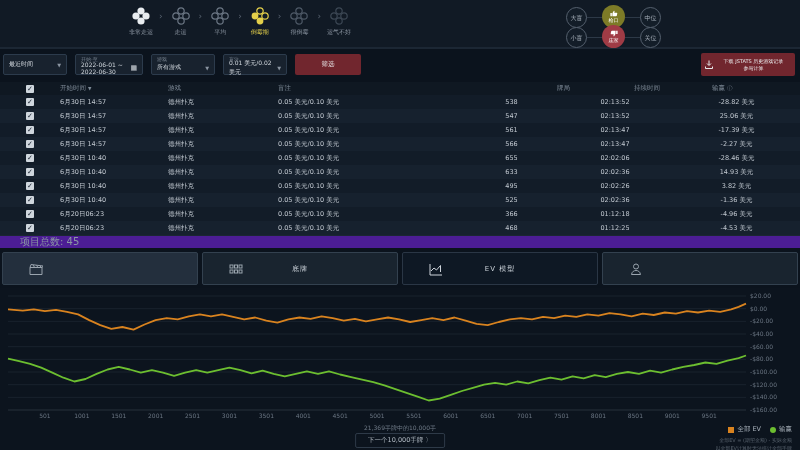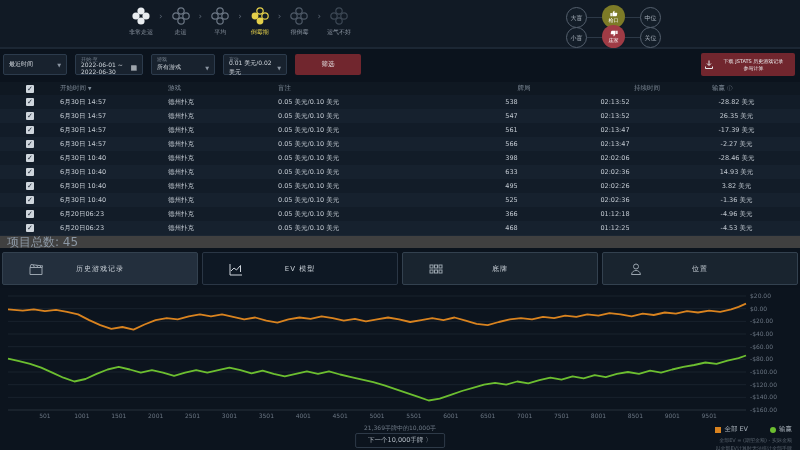--- a/index.html
+++ b/index.html
@@ -55,47 +55,47 @@
   .gametable { position:absolute; top:82px; left:0; right:0; }
   .trow { display:grid; grid-template-columns:60px 108px 110px 175px 117px 90px 1fr;
           align-items:center; height:14px; font-size:6.5px; }
   .trow.head { height:13px; background:#0f1822; color:#7f8b98; }
   .trow.r-even { background:#121c28; }
   .trow.r-odd  { background:#16212e; }
   .tc-check { display:flex; justify-content:center; }
   .cbx { width:8px; height:8px; background:#cfd6dd; border-radius:1px; color:#182230;
          font-size:7px; line-height:8px; text-align:center; }
   .tc-hands, .tc-dur, .tc-win { text-align:center; }
-  .trow.head .tc-hands { text-align:center; padding-left:25px; }
+  .trow.head .tc-hands { text-align:right; padding-left:25px; }
   .trow.head .tc-dur   { text-align:right; }
   .trow.head .tc-win   { text-align:left; padding-left:52px; }
   .tc-win { padding-right:5px;padding-left:18px; }
   .sort-caret { font-size:4.5px; color:#7f8b98; }
   .info-i { display:inline-block; font-size:5.5px; color:#6f7b88; }
-  .tfooter { height:13px; background:#404040; font-size:12px; color:#8b97a4;
-             display:flex; align-items:center; padding-left:7px; border-top:1px solid #1b2633; }
+  .tfooter { height:13px; background:#4c1d95; font-size:10px; color:#8b97a4;
+             display:flex; align-items:center; padding-left:20px; border-top:1px solid #1b2633; }
   
   .tabs { position:absolute; top:252px; left:2px; right:2px; height:33px; display:flex; gap:4px; }
   .tab { flex:1; position:relative; border:1px solid #33414f; border-radius:2px;
          background:#19242f; display:flex; align-items:center; }
   .tab.t0 { background:#232f3d; }
   .tab.active { background:#0e1824; border-color:#2a3645; }
   .tab svg { width:14px; height:14px; margin-left:26px; }
   .tab-label { position:absolute; left:0; right:0; text-align:center; font-size:7px;
                color:#ccd3da; letter-spacing:1px; }
   
   .chartpanel { position:absolute; top:288px; left:0; right:0; bottom:0; background:#0c141e; }
   #chart-svg { position:absolute; top:2px; left:0; }
   .count-text { position:absolute; left:50%; transform:translateX(-50%); top:136px;
                 font-size:6px; color:#6f7a87; white-space:nowrap; }
   .next-btn { position:absolute; left:50%; transform:translateX(-50%); top:145px;
               font-size:6.5px; color:#b0b9c2; background:transparent;
               border:1px solid #2e3a48; border-radius:2px; padding:2px 12px;
               white-space:nowrap; font-family:inherit; }
-  .legend { position:absolute; right:8px; top:137px; display:flex; gap:22px; align-items:center; }
+  .legend { position:absolute; right:8px; top:137px; display:flex; gap:9px; align-items:center; }
   .legend-item { display:flex; align-items:center; gap:3px; font-size:6.5px; color:#aab3bc; }
   .sw { width:6px; height:6px; }
   .sw.round { border-radius:50%; }
   .fine-print { position:absolute; right:8px; top:149px; text-align:right;
                 font-size:5px; color:#59636e; line-height:1.5; }
 </style>
 </head>
 <body>
 
 <div class="topnav">
@@ -269,21 +269,21 @@
     </div>
   <div class="trow r-odd">
       <div class="tc-check">
         <span class="cbx">✓</span>
       </div>
       <div>6月30日 14:57</div>
       <div>德州扑克</div>
       <div>0.05 美元/0.10 美元</div>
       <div class="tc-hands">547</div>
       <div class="tc-dur">02:13:52</div>
-      <div class="tc-win">26.35 美元</div>
+      <div class="tc-win">25.06 美元</div>
     </div>
   <div class="trow r-even">
       <div class="tc-check">
         <span class="cbx">✓</span>
       </div>
       <div>6月30日 14:57</div>
       <div>德州扑克</div>
       <div>0.05 美元/0.10 美元</div>
       <div class="tc-hands">561</div>
       <div class="tc-dur">02:13:47</div>
@@ -300,21 +300,21 @@
       <div class="tc-dur">02:13:47</div>
       <div class="tc-win">-2.27 美元</div>
     </div>
   <div class="trow r-even">
       <div class="tc-check">
         <span class="cbx">✓</span>
       </div>
       <div>6月30日 10:40</div>
       <div>德州扑克</div>
       <div>0.05 美元/0.10 美元</div>
-      <div class="tc-hands">398</div>
+      <div class="tc-hands">655</div>
       <div class="tc-dur">02:02:06</div>
       <div class="tc-win">-28.46 美元</div>
     </div>
   <div class="trow r-odd">
       <div class="tc-check">
         <span class="cbx">✓</span>
       </div>
       <div>6月30日 10:40</div>
       <div>德州扑克</div>
       <div>0.05 美元/0.10 美元</div>
@@ -372,53 +372,51 @@
 
 <div class="tabs">
   <div class="tab t0">
     <svg viewBox="0 0 14 14">
         <g fill="none" stroke="#9aa4ae" stroke-width="1">
           <path d="M1 5.5h12v7H1z"></path>
           <path d="M1 5.5l1-3 12 1.5-0.5 1.5"></path>
           <path d="M4 3l1.5 2.2 M7.5 3.4l1.5 2.1 M11 3.8l1.3 1.9"></path>
         </g>
       </svg>
-    <span class="tab-label">历史游戏记录</span>
-  </div>
-  <div class="tab active">
-    <svg viewBox="0 0 14 14">
-        <g fill="none" stroke="#cdd3da" stroke-width="1">
-          <path d="M1 13h12"></path>
-          <path d="M1 13V2"></path>
-          <path d="M2 9l3-3 2.5 2 4-4.5v6.5"></path>
-        </g>
-      </svg>
-    <span class="tab-label">EV 模型</span>
   </div>
   <div class="tab">
     <svg viewBox="0 0 14 14">
         <g fill="none" stroke="#9aa4ae" stroke-width="1">
           <rect x="1" y="3" width="3" height="3"></rect>
           <rect x="5.5" y="3" width="3" height="3"></rect>
           <rect x="10" y="3" width="3" height="3"></rect>
           <rect x="1" y="8" width="3" height="3"></rect>
           <rect x="5.5" y="8" width="3" height="3"></rect>
           <rect x="10" y="8" width="3" height="3"></rect>
         </g>
       </svg>
     <span class="tab-label">底牌</span>
   </div>
+  <div class="tab active">
+    <svg viewBox="0 0 14 14">
+        <g fill="none" stroke="#cdd3da" stroke-width="1">
+          <path d="M1 13h12"></path>
+          <path d="M1 13V2"></path>
+          <path d="M2 9l3-3 2.5 2 4-4.5v6.5"></path>
+        </g>
+      </svg>
+    <span class="tab-label">EV 模型</span>
+  </div>
   <div class="tab">
     <svg viewBox="0 0 14 14">
         <g fill="none" stroke="#9aa4ae" stroke-width="1">
           <circle cx="7" cy="4.5" r="2.5"></circle>
           <path d="M2.5 12.5c0.5-3 2.5-4 4.5-4s4 1 4.5 4z"></path>
         </g>
       </svg>
-    <span class="tab-label">位置</span>
   </div>
 </div>
 
 <div class="chartpanel">
   <svg id="chart-svg" width="800" height="132">
       <line x1="8" y1="6" x2="746" y2="6" stroke="#222b37" stroke-width="0.6"></line>
       <text x="750" y="8" font-size="6" fill="#6a7582" font-family="DejaVu Sans, sans-serif">$20.00</text>
       <line x1="8" y1="18.666666666666664" x2="746" y2="18.666666666666664" stroke="#222b37" stroke-width="0.6"></line>
       <text x="750" y="20.666666666666664" font-size="6" fill="#6a7582" font-family="DejaVu Sans, sans-serif">$0.00</text>
       <line x1="8" y1="31.333333333333332" x2="746" y2="31.333333333333332" stroke="#222b37" stroke-width="0.6"></line>

